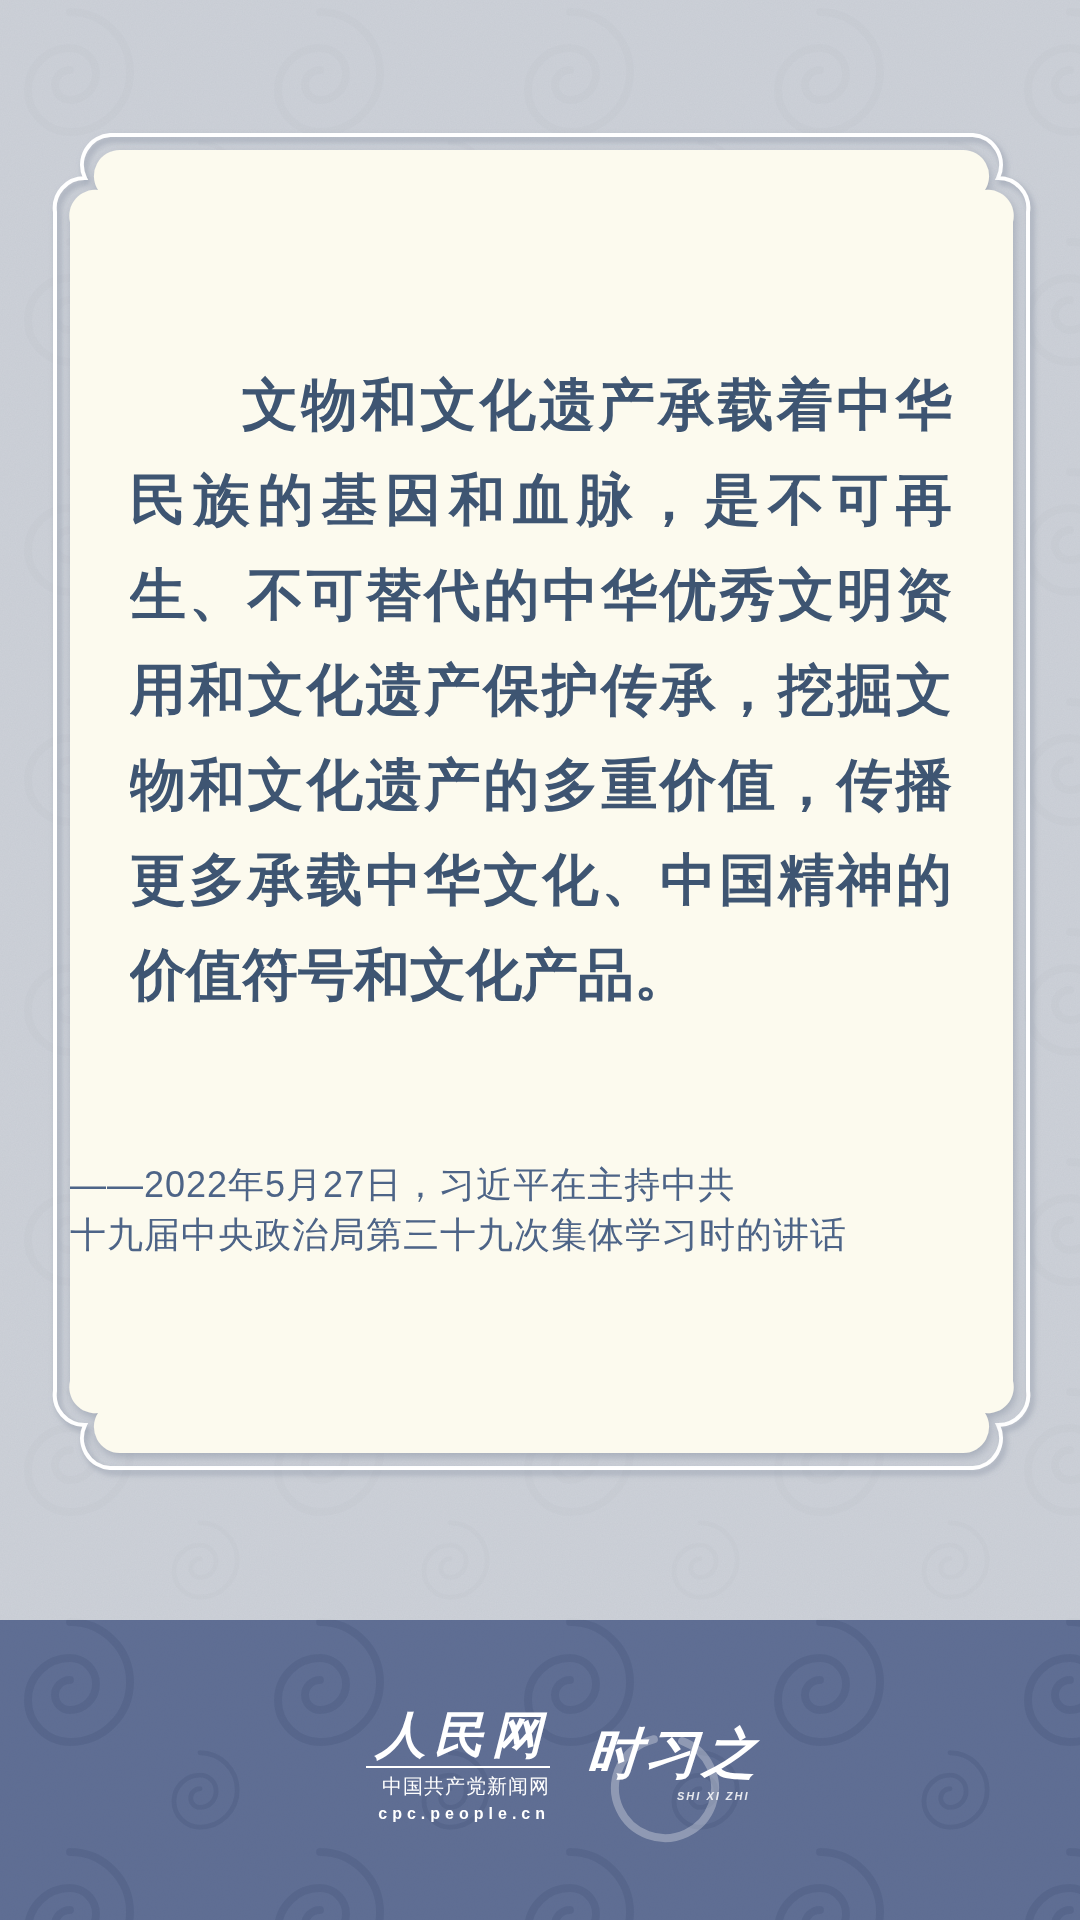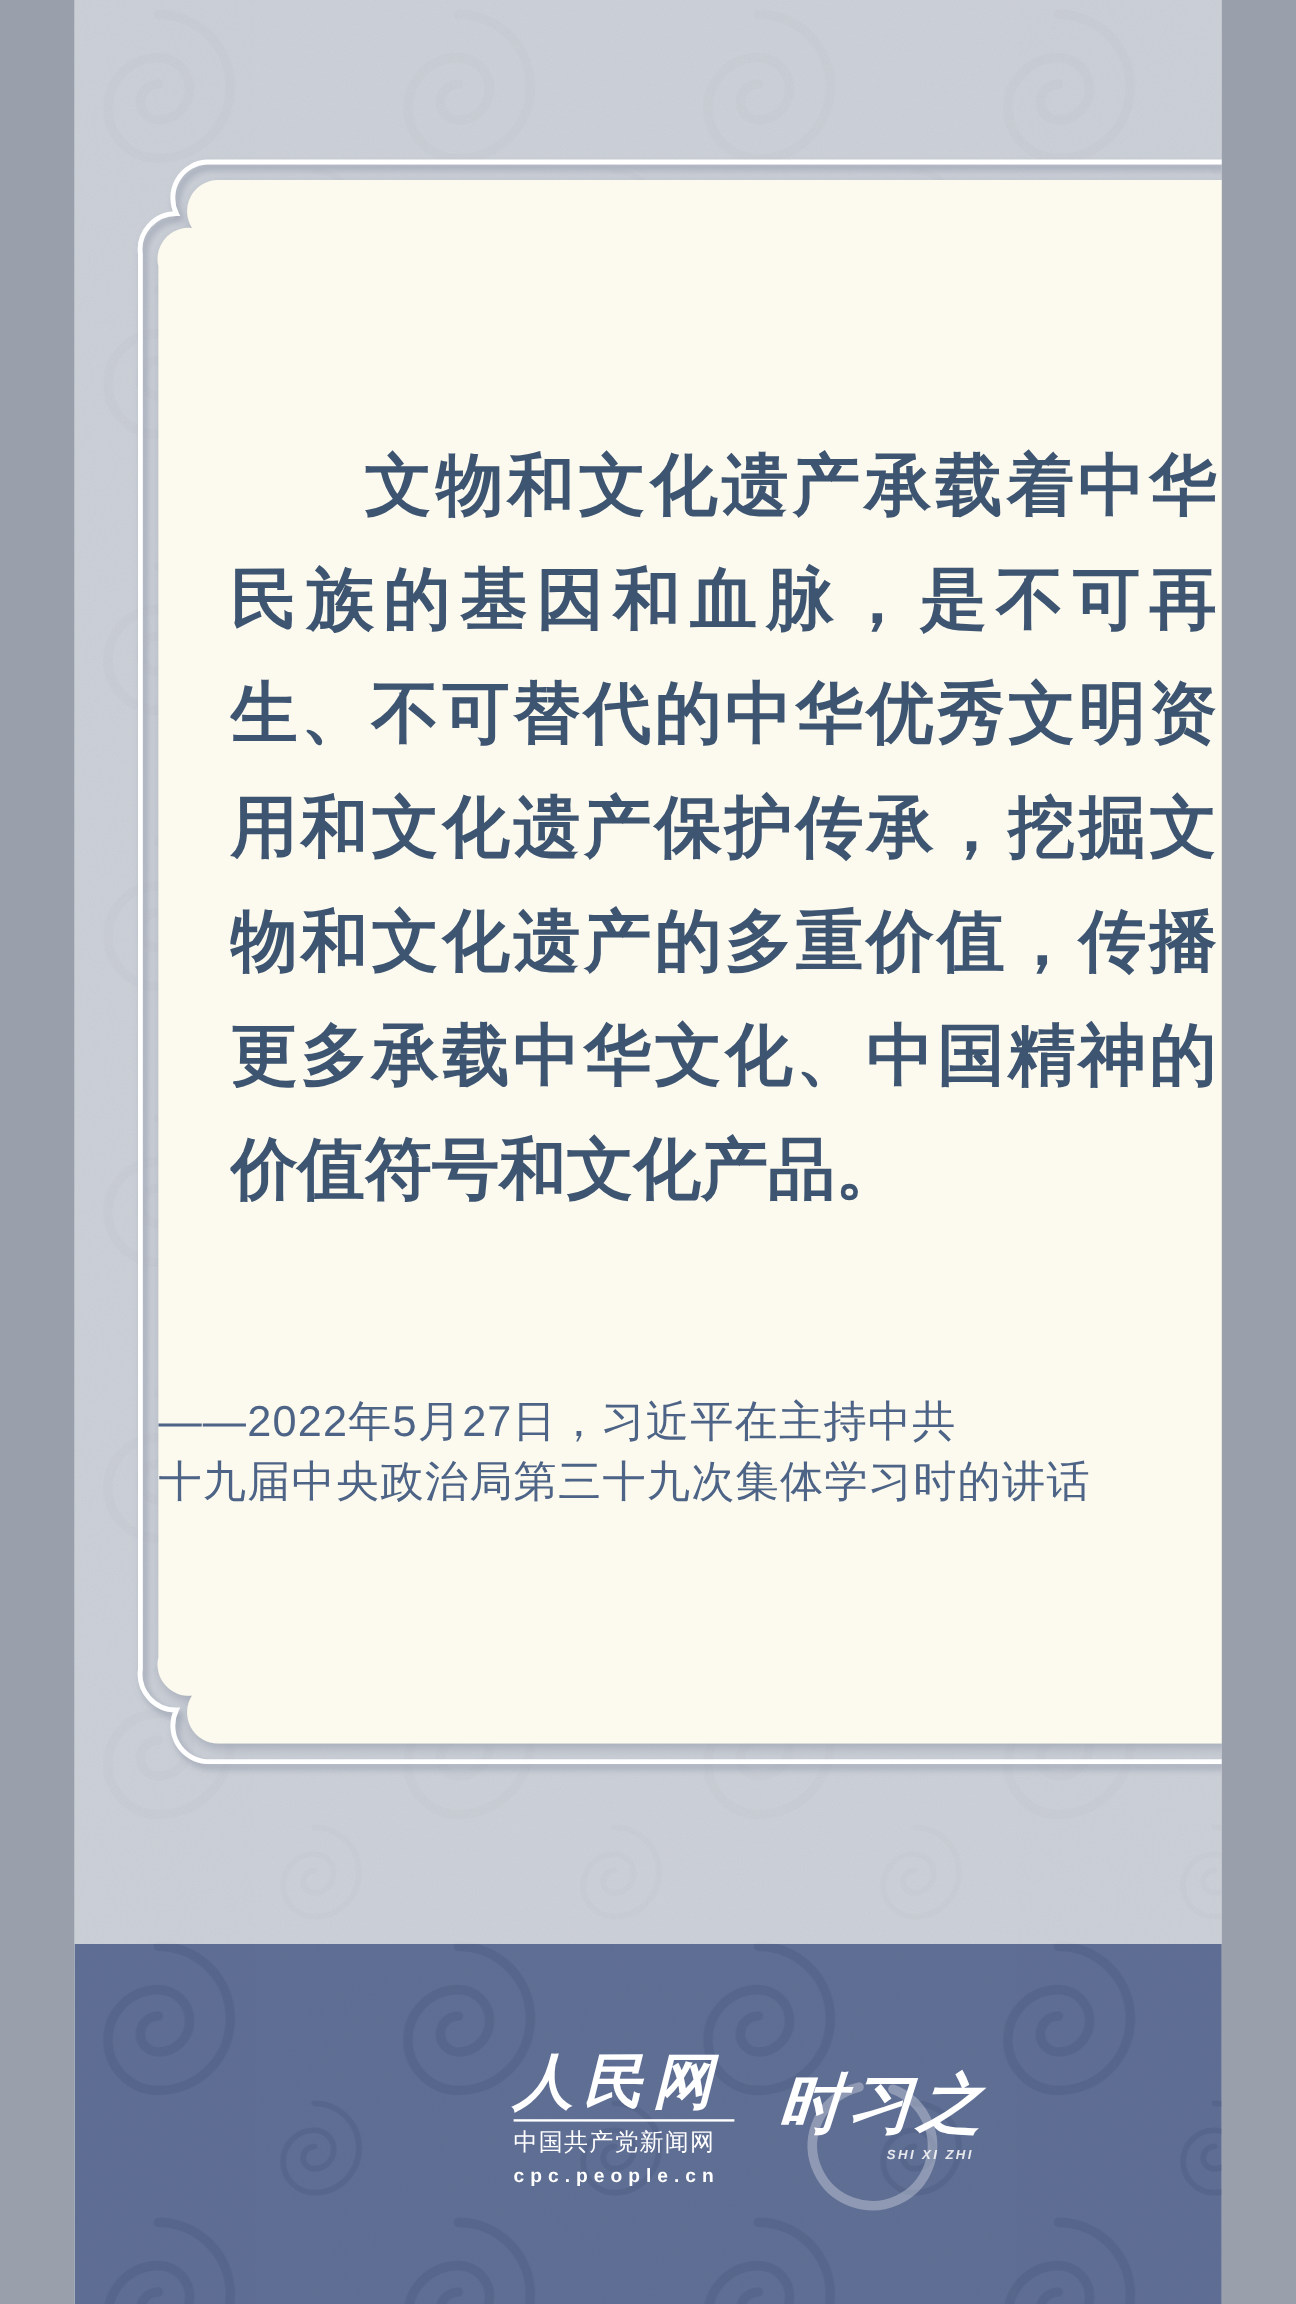--- a/index.html
+++ b/index.html
@@ -1,18 +1,18 @@
 <!DOCTYPE html>
 <html style="--background: #cdd1d8; --panel: #fcfaee; --frame_line: #ffffff; --quote_text: #3e5572; --attribution_text: #4d6487; --footer_band: #5e6d93; --logo_white: #ffffff;"><head>
 <meta charset="utf-8">
 <style>
   html,body{margin:0;padding:0;background:#9aa0ab;}
   .page{
     position:relative;
-    width:956px;height:1920px;
+    width:1080px;height:1920px;
     margin:0 auto;
     background:var(--background,#cdd1d8);
     overflow:hidden;
     font-family:"Liberation Sans","DejaVu Sans",sans-serif;
   }
   svg.layer{position:absolute;left:0;top:0;}
 
   
   .quote{
     position:absolute;
@@ -45,21 +45,21 @@
 
   
   .footer{
     position:absolute;
     left:0;top:1620px;width:1080px;height:300px;
     color:var(--logo_white,#ffffff);
   }
   .pd-block{
     position:absolute;
     left:366px;top:86px;width:184px;
-    text-align:left;
+    text-align:right;
   }
   .pd-script{
     font-family:"Liberation Serif","DejaVu Serif",serif;
     font-style:italic;
     font-weight:700;
     font-size:50px;
     line-height:58px;
     letter-spacing:8px;
     white-space:nowrap;
   }

